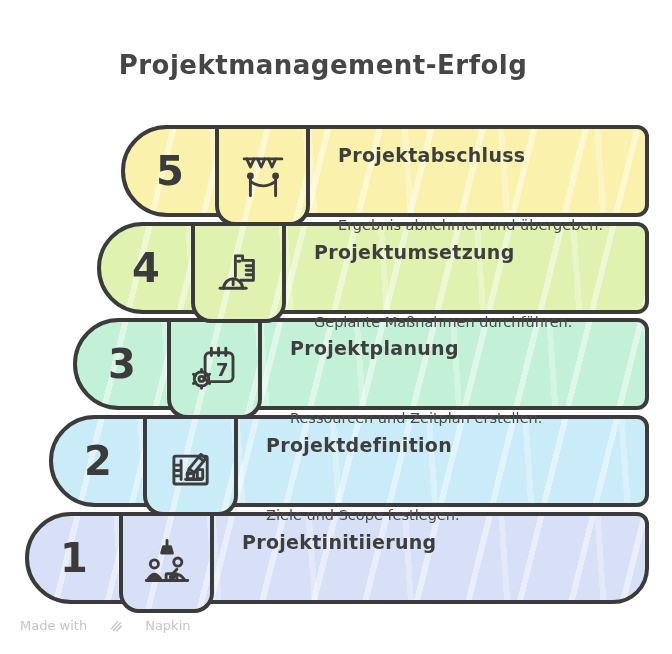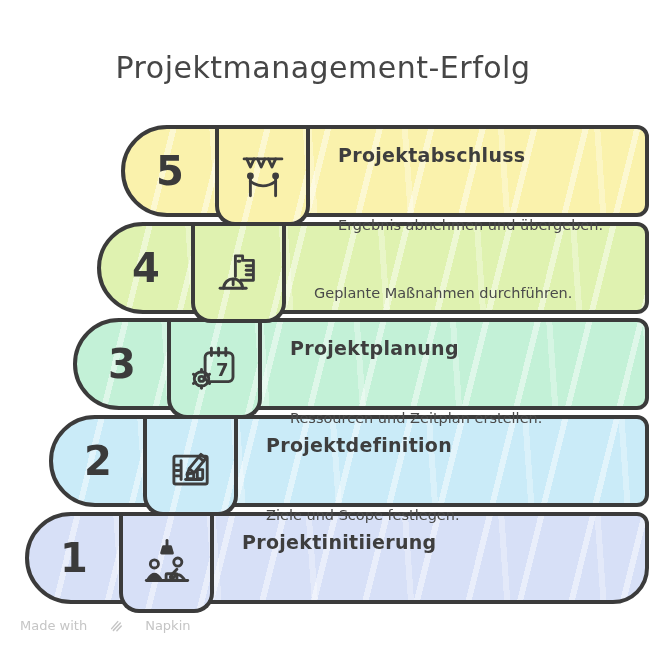--- a/index.html
+++ b/index.html
@@ -9,22 +9,22 @@
     background: #ffffff;
     font-family: "DejaVu Sans", sans-serif;
     overflow: hidden;
   }
 
   .main-title {
     position: absolute;
     top: 50px; left: 0;
     width: 646px;
     text-align: center;
-    font-size: 30px;
-    font-weight: normal;
+    font-size: 26px;
+    font-weight: bold;
     letter-spacing: 0.5px;
     color: #464646;
   }
 
   
   .row {
     position: absolute;
     height: 92px;
     display: flex;
     border: 4px solid #3B3B3B;
@@ -134,20 +134,21 @@
       <path d="M38 22 h6"></path>
         <path d="M38 27 h6"></path>
         <path d="M38 32 h6"></path>
       <path d="M29 17 h2"></path>
       <path d="M13 47 a10.5 10.5 0 0 1 21 0"></path>
       <path d="M9 47 h29"></path>
       <path d="M23.5 37 v6"></path>
     </svg>
   </div>
   <div class="text-cell">
+    <div class="step-title">Projektumsetzung</div>
     <div class="step-desc">Geplante Maßnahmen durchführen.</div>
   </div>
 </div>
 
 <div class="row row-3" style="background-color: rgb(195, 241, 215);">
   <div class="icon-cell" style="order:2">
     <svg width="54" height="54" viewBox="0 0 60 60">
       <rect x="19" y="12" width="31" height="32" rx="5"></rect>
       <path d="M26 7 v8"></path>
         <path d="M34 7 v8"></path>

